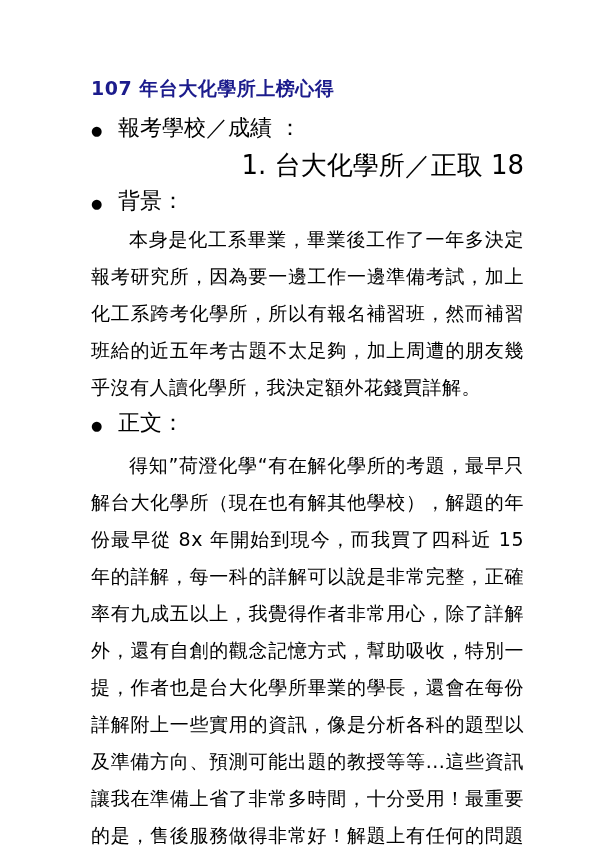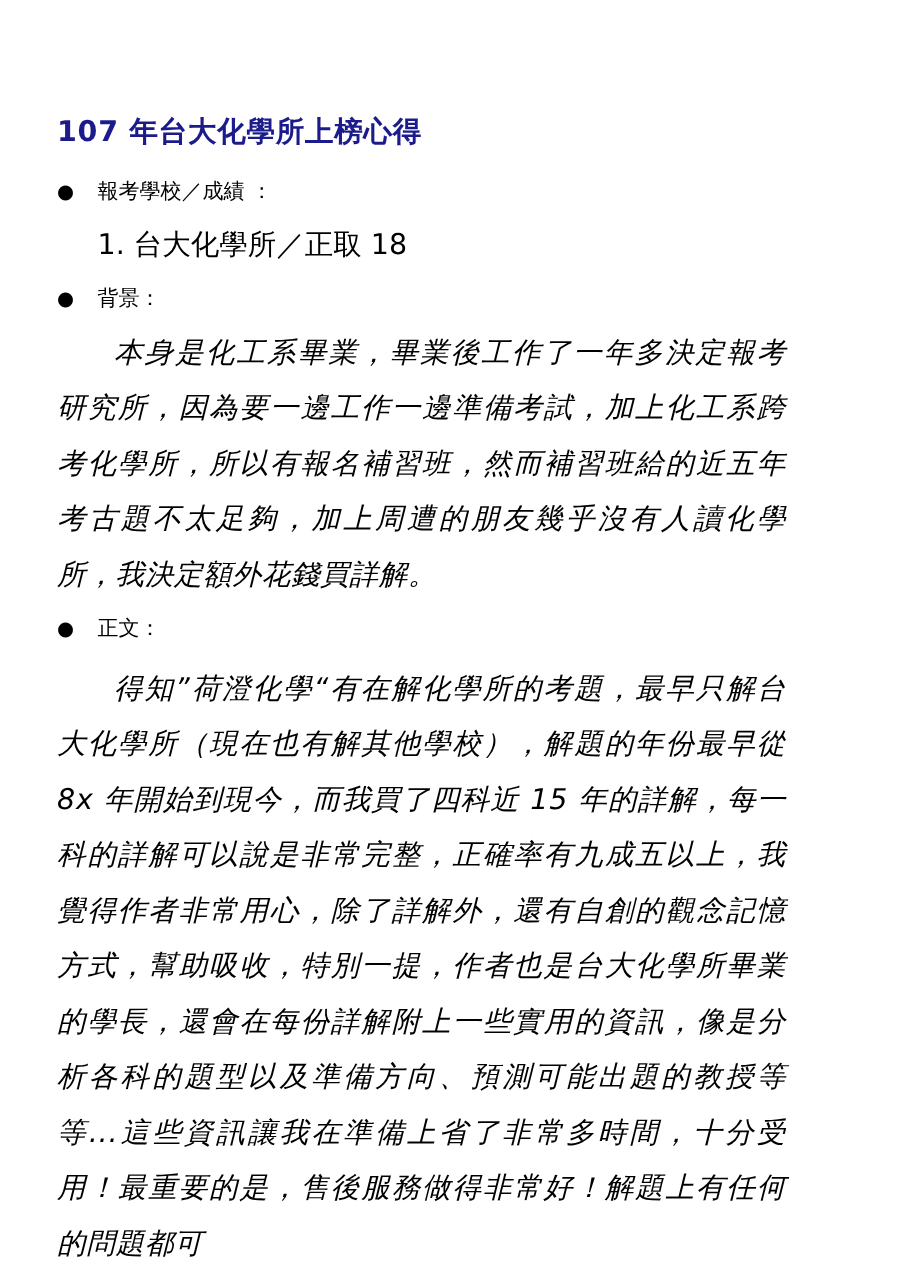--- a/index.html
+++ b/index.html
@@ -11,21 +11,21 @@
     width: 600px;
     height: 848px;
     overflow: hidden;
     font-family: "DejaVu Sans", "Liberation Sans", sans-serif;
     color: #000000;
   }
   .page {
     box-sizing: border-box;
     width: 600px;
     height: 848px;
-    padding: 60px 76px 0 38px;
+    padding: 60px 76px 0 91px;
     background: #ffffff;
   }
   .doc-title {
     margin: 10px 0 0 0;
     font-size: 19px;
     line-height: 37px;
     font-weight: bold;
     color: #1b1b8c;
     letter-spacing: 0.5px;
   }
@@ -35,37 +35,37 @@
     line-height: 34px;
     font-size: 19px;
   }
   .bullet-row .bullet {
     width: 27px;
     flex: 0 0 27px;
     font-size: 13px;
     color: #000000;
   }
   .bullet-row .bullet-label {
-    font-size: 14px;
+    font-size: 22px;
   }
   .bullet-first { margin-top: 4px; }
   .bullet-second { margin-top: 2px; }
   .numbered-item {
     padding-left: 27px;
-    font-size: 19px;
+    font-size: 26px;
     line-height: 34px;
+    text-align: right;
   }
   .para {
     margin: 0;
     font-size: 19px;
     line-height: 37px;
     text-align: justify;
     text-indent: 2em;
     letter-spacing: 0.5px;
-    font-style: italic;
   }
   .para-second { margin-top: 4px; }
 </style>
 </head>
 <body>
 
 <div class="page">
 
   <h1 class="doc-title">107 年台大化學所上榜心得</h1>
 

